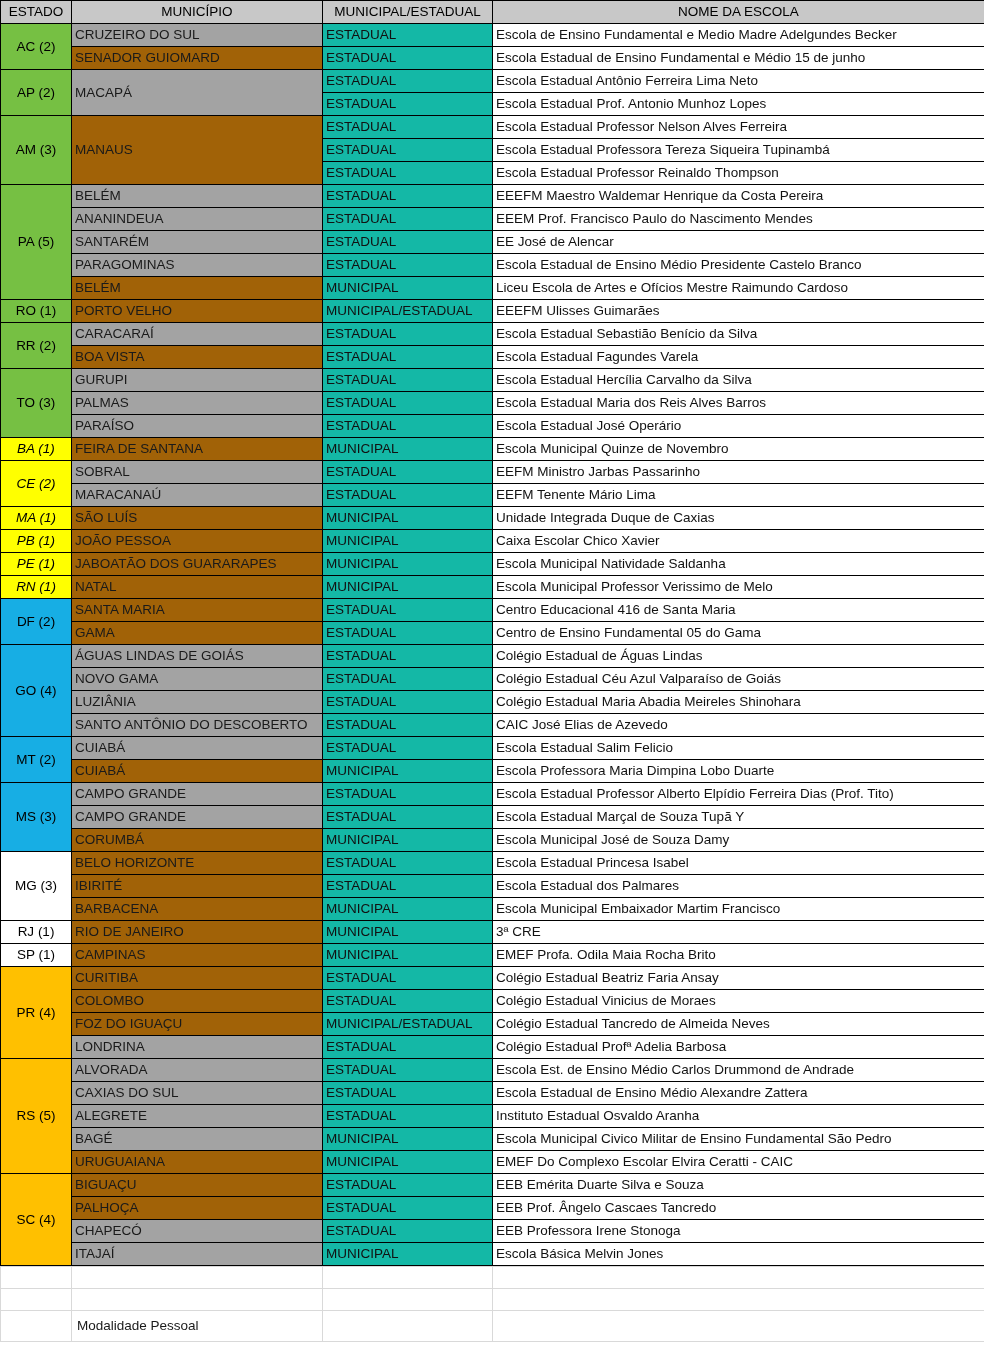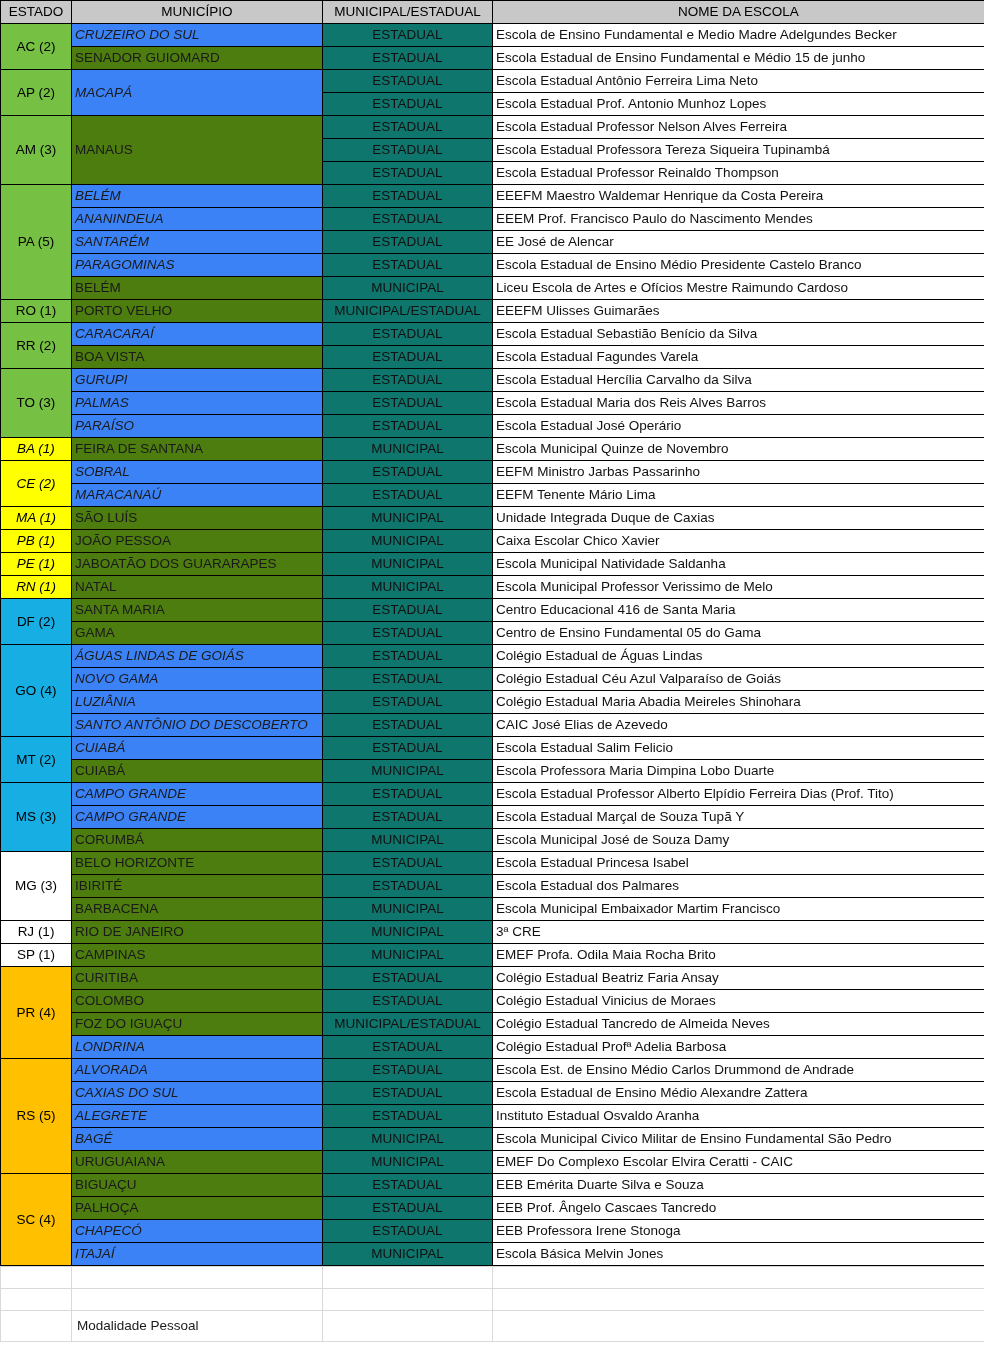--- a/index.html
+++ b/index.html
@@ -66,28 +66,28 @@
   td.estado.reg-sul      { background: #FFC000; }
 
   
   td.mun {
     text-align: left;
     vertical-align: middle;
     padding-left: 5px;
     color: #1a1a1a;
     font-size: 13.5px;
   }
-  td.mun.mod-pessoal { background: #4d7c0f; }
-  td.mun.mod-repasse { background: #3b82f6; font-style: italic; }
+  td.mun.mod-pessoal { background: #a16207; }
+  td.mun.mod-repasse { background: #a3a3a3; }
 
   
   td.tipo {
-    text-align: center;
+    text-align: left;
     vertical-align: middle;
-    background: #0f766e;
+    background: #14b8a6;
     font-size: 13.5px;
     color: #111;
   }
   
   td.escola {
     text-align: left;
     vertical-align: middle;
     background: #FFFFFF;
     padding-left: 6px;
     font-size: 13.5px;

